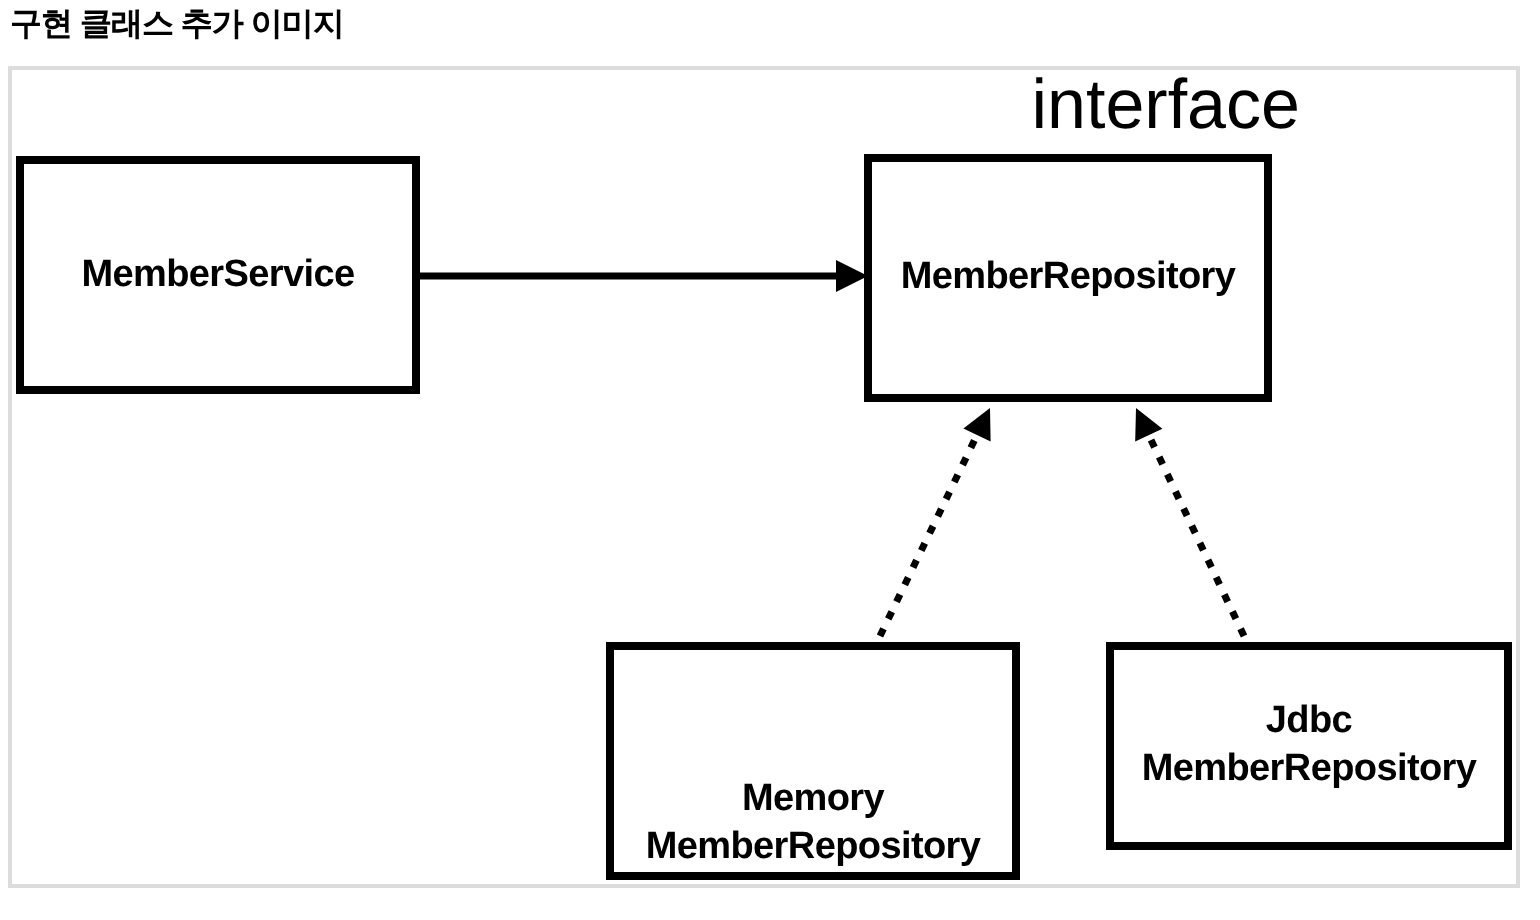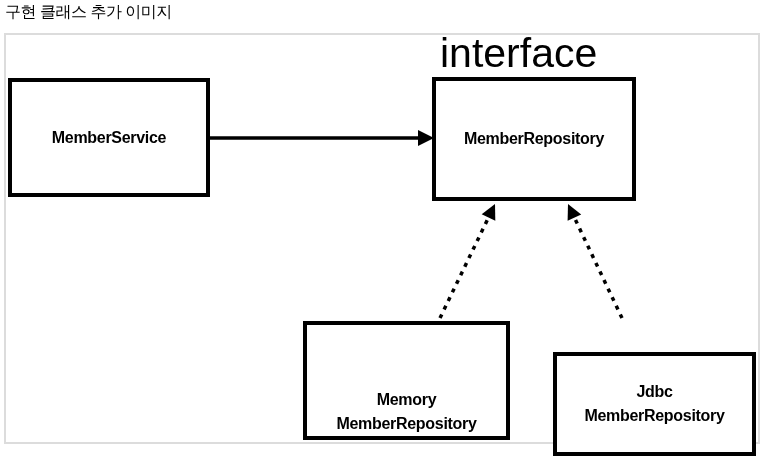--- a/index.html
+++ b/index.html
@@ -3,44 +3,44 @@
 <meta charset="utf-8">
 <style>
   html, body { margin: 0; padding: 0; background: #ffffff; }
   .stage {
     position: relative; width: 770px; height: 460px; background: #ffffff;
     overflow: hidden; color: #000;
     font-family: "Liberation Sans", "DejaVu Sans", sans-serif;
   }
   .page-title {
     position: absolute; left: 5px; top: 2px;
-    font-size: 16px; font-weight: 400; letter-spacing: -0.5px;
+    font-size: 16px; font-weight: 700; letter-spacing: -0.5px;
     white-space: nowrap;
   }
   .frame {
     position: absolute; left: 4px; top: 33px; width: 756px; height: 411px;
     box-sizing: border-box; border: 2px solid #dcdcdc; background: #ffffff;
   }
   .iface-label {
     position: absolute; left: 440px; top: 34px; width: 210px; height: 38px;
-    font-size: 41px; font-weight: 400; text-align: left; line-height: 38px;
+    font-size: 35px; font-weight: 400; text-align: right; line-height: 38px;
     white-space: nowrap;
   }
   .node {
     position: absolute; box-sizing: border-box;
     border: 4px solid #000; background: #ffffff;
     display: flex; align-items: center; justify-content: center;
-    text-align: center; font-weight: 700; font-size: 16px; line-height: 24px;
+    text-align: center; font-weight: 700; font-size: 19px; line-height: 24px;
     letter-spacing: -0.3px;
   }
   .node .line { display: block; }
   #node-member-service    { left: 8px;   top: 78px;  width: 202px; height: 119px; }
   #node-member-repository { left: 432px; top: 77px;  width: 204px; height: 124px; }
   #node-memory            { left: 303px; top: 321px; width: 207px; height: 119px; align-items: flex-end; }
-  #node-jdbc              { left: 553px; top: 321px; width: 203px; height: 104px; margin-top: 31px; }
+  #node-jdbc              { left: 553px; top: 321px; width: 203px; height: 104px; }
   svg.arrows {
     position: absolute; left: 0; top: 0; width: 770px; height: 460px;
     pointer-events: none;
   }
 </style>
 </head>
 <body>
 
 <div class="stage">
 

